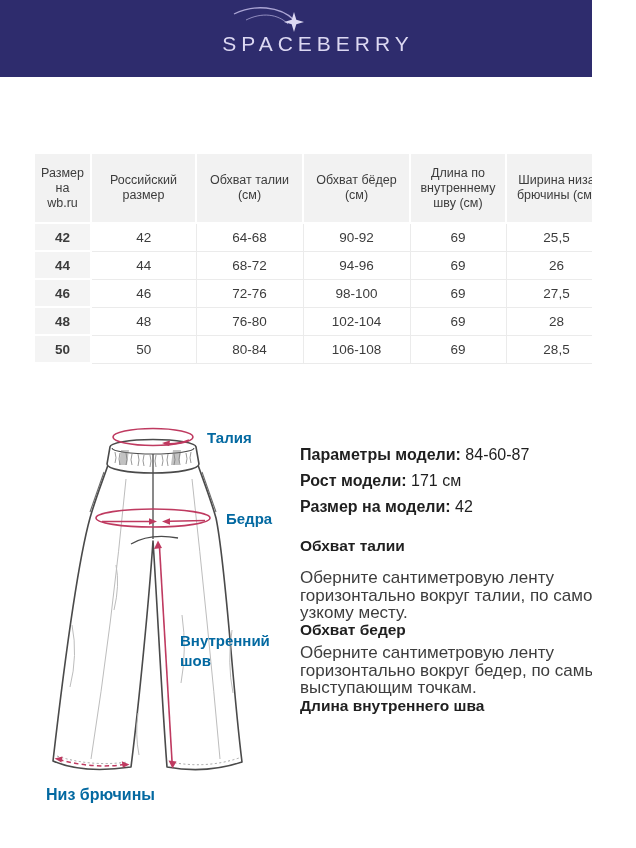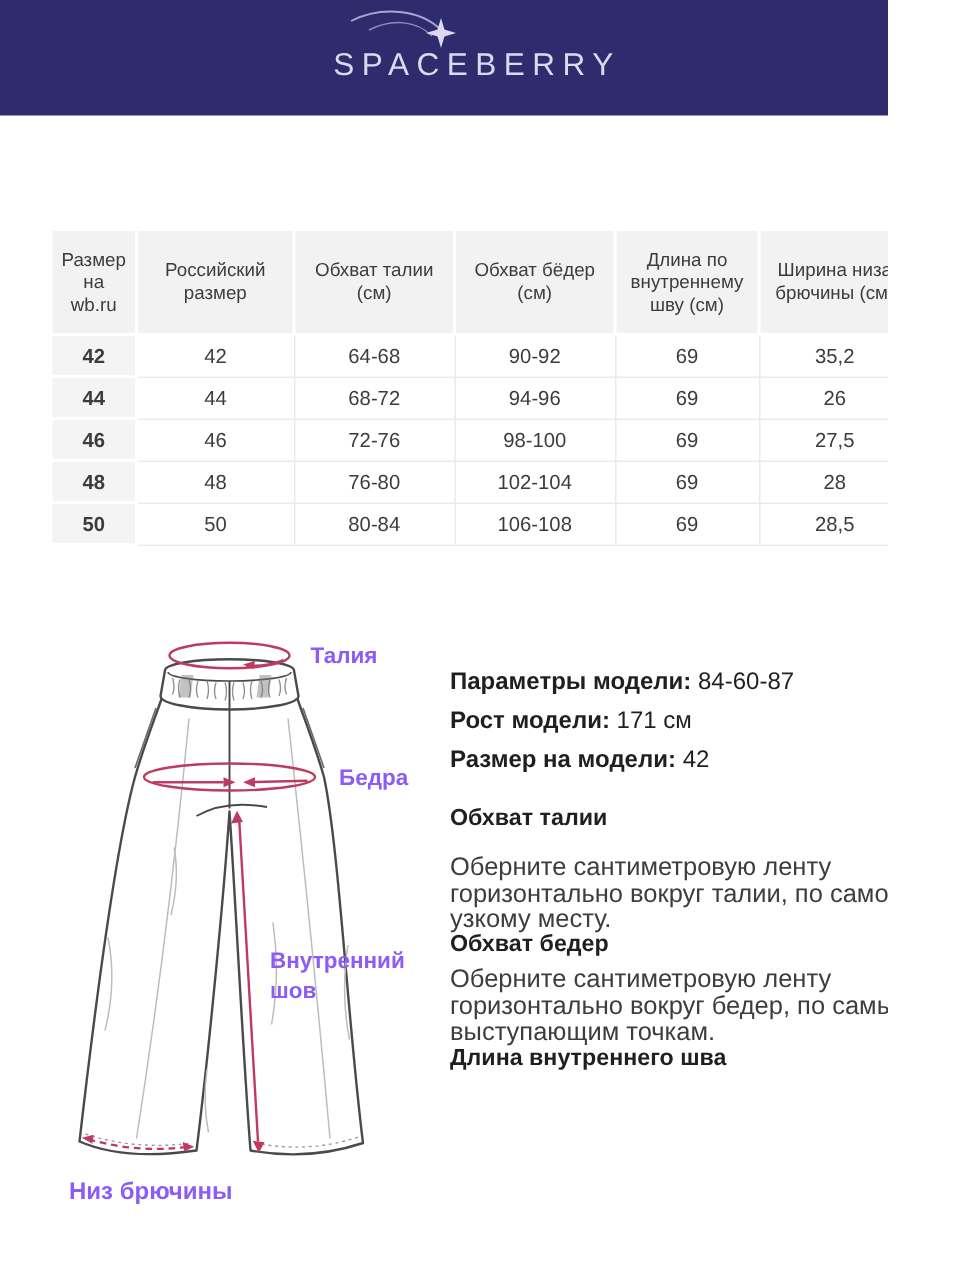--- a/index.html
+++ b/index.html
@@ -17,21 +17,21 @@
               table-layout:fixed;}
   .size-table th{background:#f2f2f2;border:2px solid #ffffff;font-weight:400;font-size:12.5px;
                  line-height:15px;color:#3c3c3c;height:60px;padding:4px 5px;text-align:center;
                  vertical-align:middle;}
   .size-table td{background:#ffffff;border:1px solid #ebebeb;font-size:13.5px;color:#3c3c3c;
                  height:26px;padding:0 4px;text-align:center;vertical-align:middle;}
   .size-table td.size-col{background:#f4f4f4;border:2px solid #ffffff;font-weight:700;}
 
   
   .diagram{position:absolute;left:20px;top:415px;width:280px;height:400px;}
-  .diagram-label{position:absolute;font-weight:700;color:#8b5cf6;font-size:15px;line-height:20px;}
+  .diagram-label{position:absolute;font-weight:700;color:#0369a1;font-size:15px;line-height:20px;}
   .lbl-waist{left:207px;top:428px;}
   .lbl-hips{left:226px;top:509px;text-align:center;}
   .lbl-inseam{left:180px;top:631px;width:100px;}
   .lbl-hem{left:46px;top:785px;font-size:16px;}
 
   
   .model-params{position:absolute;left:300px;top:442px;font-size:16px;line-height:26px;color:#1f1f1f;}
   .model-params b{font-weight:700;}
   .guide-title{position:absolute;left:300px;font-size:15.5px;font-weight:700;color:#1f1f1f;}
   .guide-text{position:absolute;left:300px;width:320px;font-size:17px;line-height:17.5px;color:#3d3d3d;}
@@ -72,21 +72,21 @@
         <th>Ширина низа брючины (см)</th>
       </tr>
     </thead>
     <tbody>
       <tr>
         <td class="size-col">42</td>
         <td>42</td>
         <td>64-68</td>
         <td>90-92</td>
         <td>69</td>
-        <td>35,2</td>
+        <td>25,5</td>
       </tr>
       <tr>
         <td class="size-col">44</td>
         <td>44</td>
         <td>68-72</td>
         <td>94-96</td>
         <td>69</td>
         <td>26</td>
       </tr>
       <tr>

